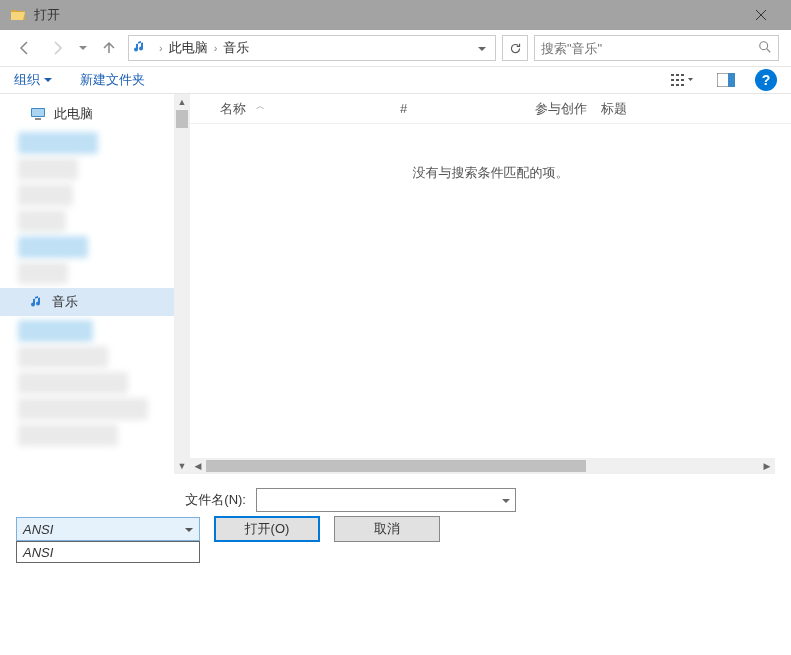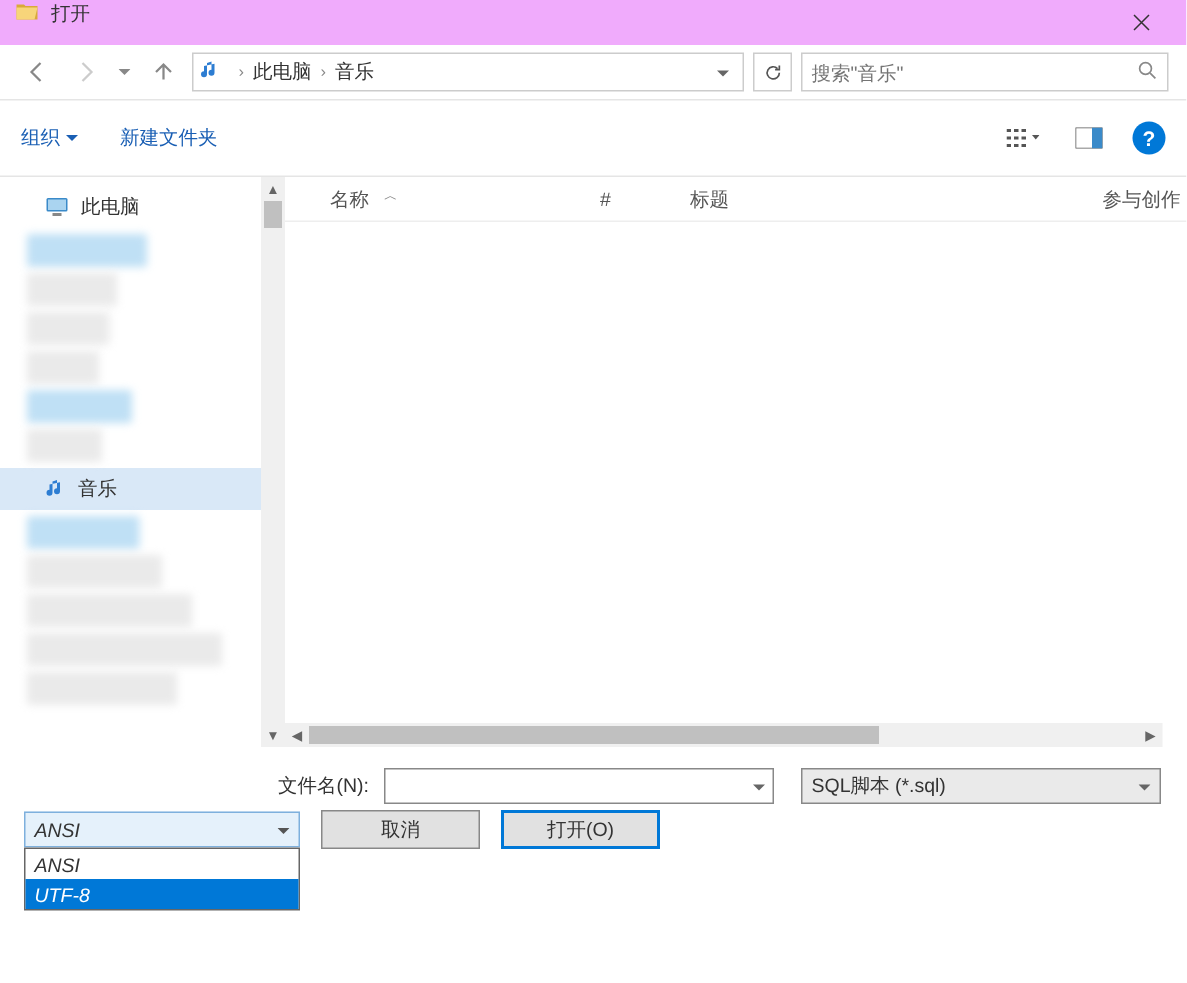--- a/index.html
+++ b/index.html
@@ -1,36 +1,36 @@
 <!DOCTYPE html>
 <html><head>
 <meta charset="utf-8">
 <style>
 * { box-sizing: border-box; margin: 0; padding: 0; font-family: "Microsoft YaHei", "Segoe UI", sans-serif; }
 body { background: #fff; width: 791px; height: 655px; overflow: hidden; font-size: 13px; color: #333; }
 
-.title-bar { height: 30px; display: flex; padding: 0 10px; background: #f0abfc; }
+.title-bar { height: 30px; display: flex; align-items: center; padding: 0 10px; background: #a3a3a3; }
 .title-bar .folder-icon { width: 16px; height: 16px; margin-right: 8px; }
 .title-bar .title { flex: 1; font-size: 13px; color: #333; }
 .close-btn { width: 40px; height: 30px; display: flex; align-items: center; justify-content: center; cursor: pointer; }
 
 .nav-bar { height: 36px; display: flex; align-items: center; padding: 0 12px; gap: 6px; }
 .nav-bar .nav-arrow { width: 26px; height: 26px; display: flex; align-items: center; justify-content: center; color: #888; cursor: pointer; }
 .address-bar { flex: 1; height: 26px; border: 1px solid #ccc; display: flex; align-items: center; padding: 0 4px; background: #fff; }
 .address-bar .music-icon { width: 16px; height: 16px; margin-right: 6px; }
 .address-bar .crumb { padding: 0 2px; }
 .address-bar .sep { color: #888; padding: 0 4px; font-size: 11px; }
 .address-bar .spacer { flex: 1; }
 .address-bar .drop { width: 18px; text-align: center; color: #666; cursor: pointer; }
 .refresh-btn { width: 26px; height: 26px; border: 1px solid #ccc; display: flex; align-items: center; justify-content: center; color: #666; cursor: pointer; }
 .search-box { width: 245px; height: 26px; border: 1px solid #ccc; display: flex; align-items: center; padding: 0 6px; }
 .search-box input { border: none; outline: none; flex: 1; font-size: 13px; color: #888; background: transparent; }
 .search-box .search-icon { color: #888; }
 
-.toolbar { height: 52px; border-top: 1px solid #e5e5e5; border-bottom: 1px solid #e5e5e5; display: flex; align-items: center; padding: 0 14px; gap: 28px; }
+.toolbar { height: 28px; border-top: 1px solid #e5e5e5; border-bottom: 1px solid #e5e5e5; display: flex; align-items: center; padding: 0 14px; gap: 28px; }
 .toolbar .tool-link { color: #1a5fb4; cursor: pointer; display: flex; align-items: center; gap: 4px; }
 .toolbar .right { margin-left: auto; display: flex; align-items: center; gap: 14px; }
 .toolbar .view-btn { width: 30px; height: 24px; display: flex; align-items: center; justify-content: center; cursor: pointer; color: #555; }
 .toolbar .help { width: 22px; height: 22px; border-radius: 50%; background: #0078d7; color: #fff; display: flex; align-items: center; justify-content: center; font-weight: bold; font-size: 14px; cursor: pointer; }
 
 .body-area { display: flex; height: 380px; }
 .sidebar { width: 190px; position: relative; overflow: hidden; }
 .sidebar-inner { padding: 6px 0; }
 .tree-item { display: flex; align-items: center; height: 28px; padding: 0 10px 0 30px; cursor: pointer; gap: 8px; }
 .tree-item.selected { background: #d9e8f7; }
@@ -222,23 +222,24 @@
     </div>
   </div>
 
   <div class="file-area">
     <div class="col-headers">
       <div class="col name">
         <span>名称</span>
         <span class="sort-caret">︿</span>
       </div>
       <div class="col num">#</div>
+      <div class="col contrib">参与创作</div>
       <div class="col title">标题</div>
-      <div class="col contrib">参与创作</div>
-    </div>
+    </div>
+    <div class="empty-msg">没有与搜索条件匹配的项。</div>
     <div class="hscroll">
       <div class="hleft">◀</div>
       <div class="htrack">
           <div class="hthumb"></div>
         </div>
       <div class="hright">▶</div>
     </div>
   </div>
 </div>
 
@@ -246,40 +247,31 @@
   <div class="row">
     <div class="label">文件名(N):</div>
     <div class="filename-input">
       <input style="">
       <span class="drop">
         <svg width="8" height="8" viewBox="0 0 8 8">
             <path fill="#666" d="M0 2h8L4 6z"></path>
           </svg>
       </span>
     </div>
-    <div class="filetype-select">
-      <span>SQL脚本 (*.sql)</span>
-      <span class="drop">
-        <svg width="8" height="8" viewBox="0 0 8 8">
-            <path fill="#666" d="M0 2h8L4 6z"></path>
-          </svg>
-      </span>
-    </div>
   </div>
   <div class="row">
     <div class="charset-wrapper">
       <div class="charset-select">
         <span>ANSI</span>
         <span class="drop">
           <svg width="8" height="8" viewBox="0 0 8 8">
               <path fill="#555" d="M0 2h8L4 6z"></path>
             </svg>
         </span>
       </div>
       <div class="charset-dropdown">
         <div class="opt">ANSI</div>
-        <div class="opt highlight">UTF-8</div>
-      </div>
-    </div>
+      </div>
+    </div>
+    <div class="action-btn primary">打开(O)</div>
     <div class="action-btn">取消</div>
-    <div class="action-btn primary">打开(O)</div>
   </div>
 </div>
 
 </body></html>

